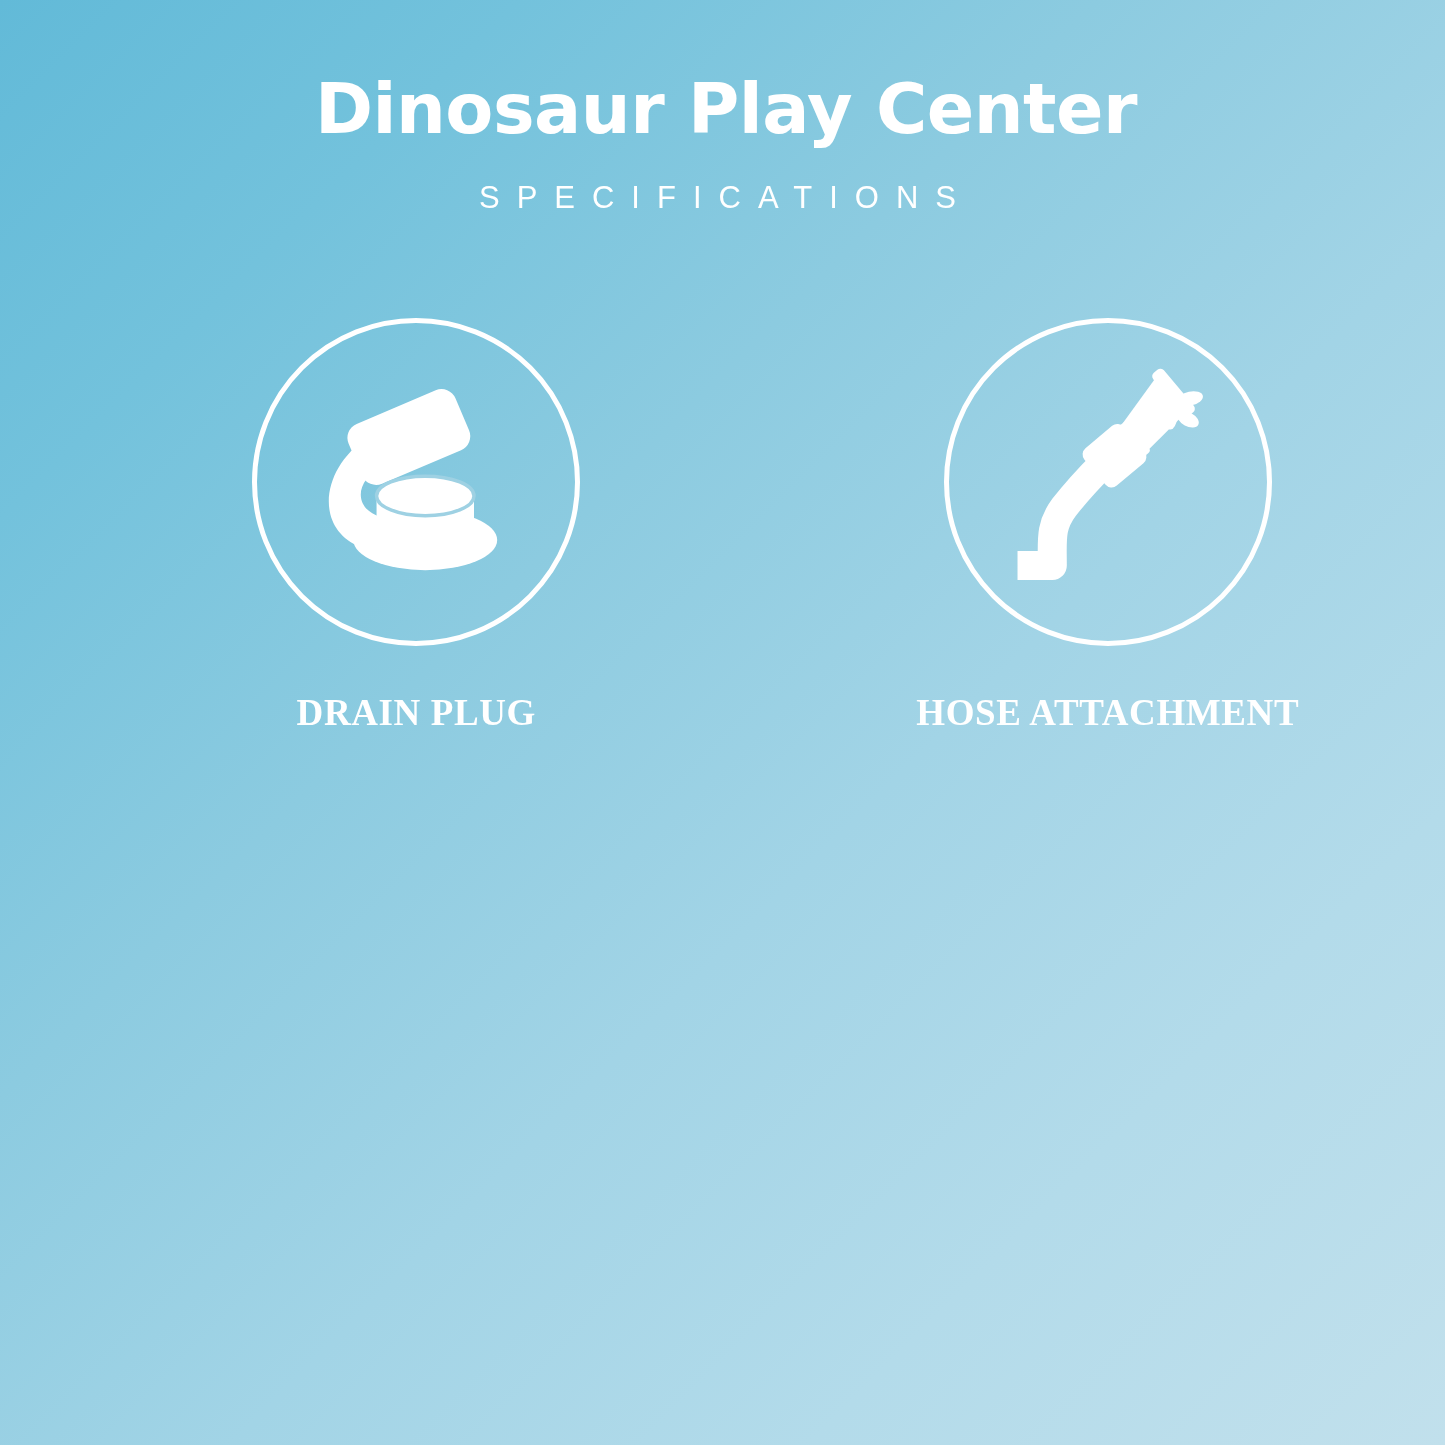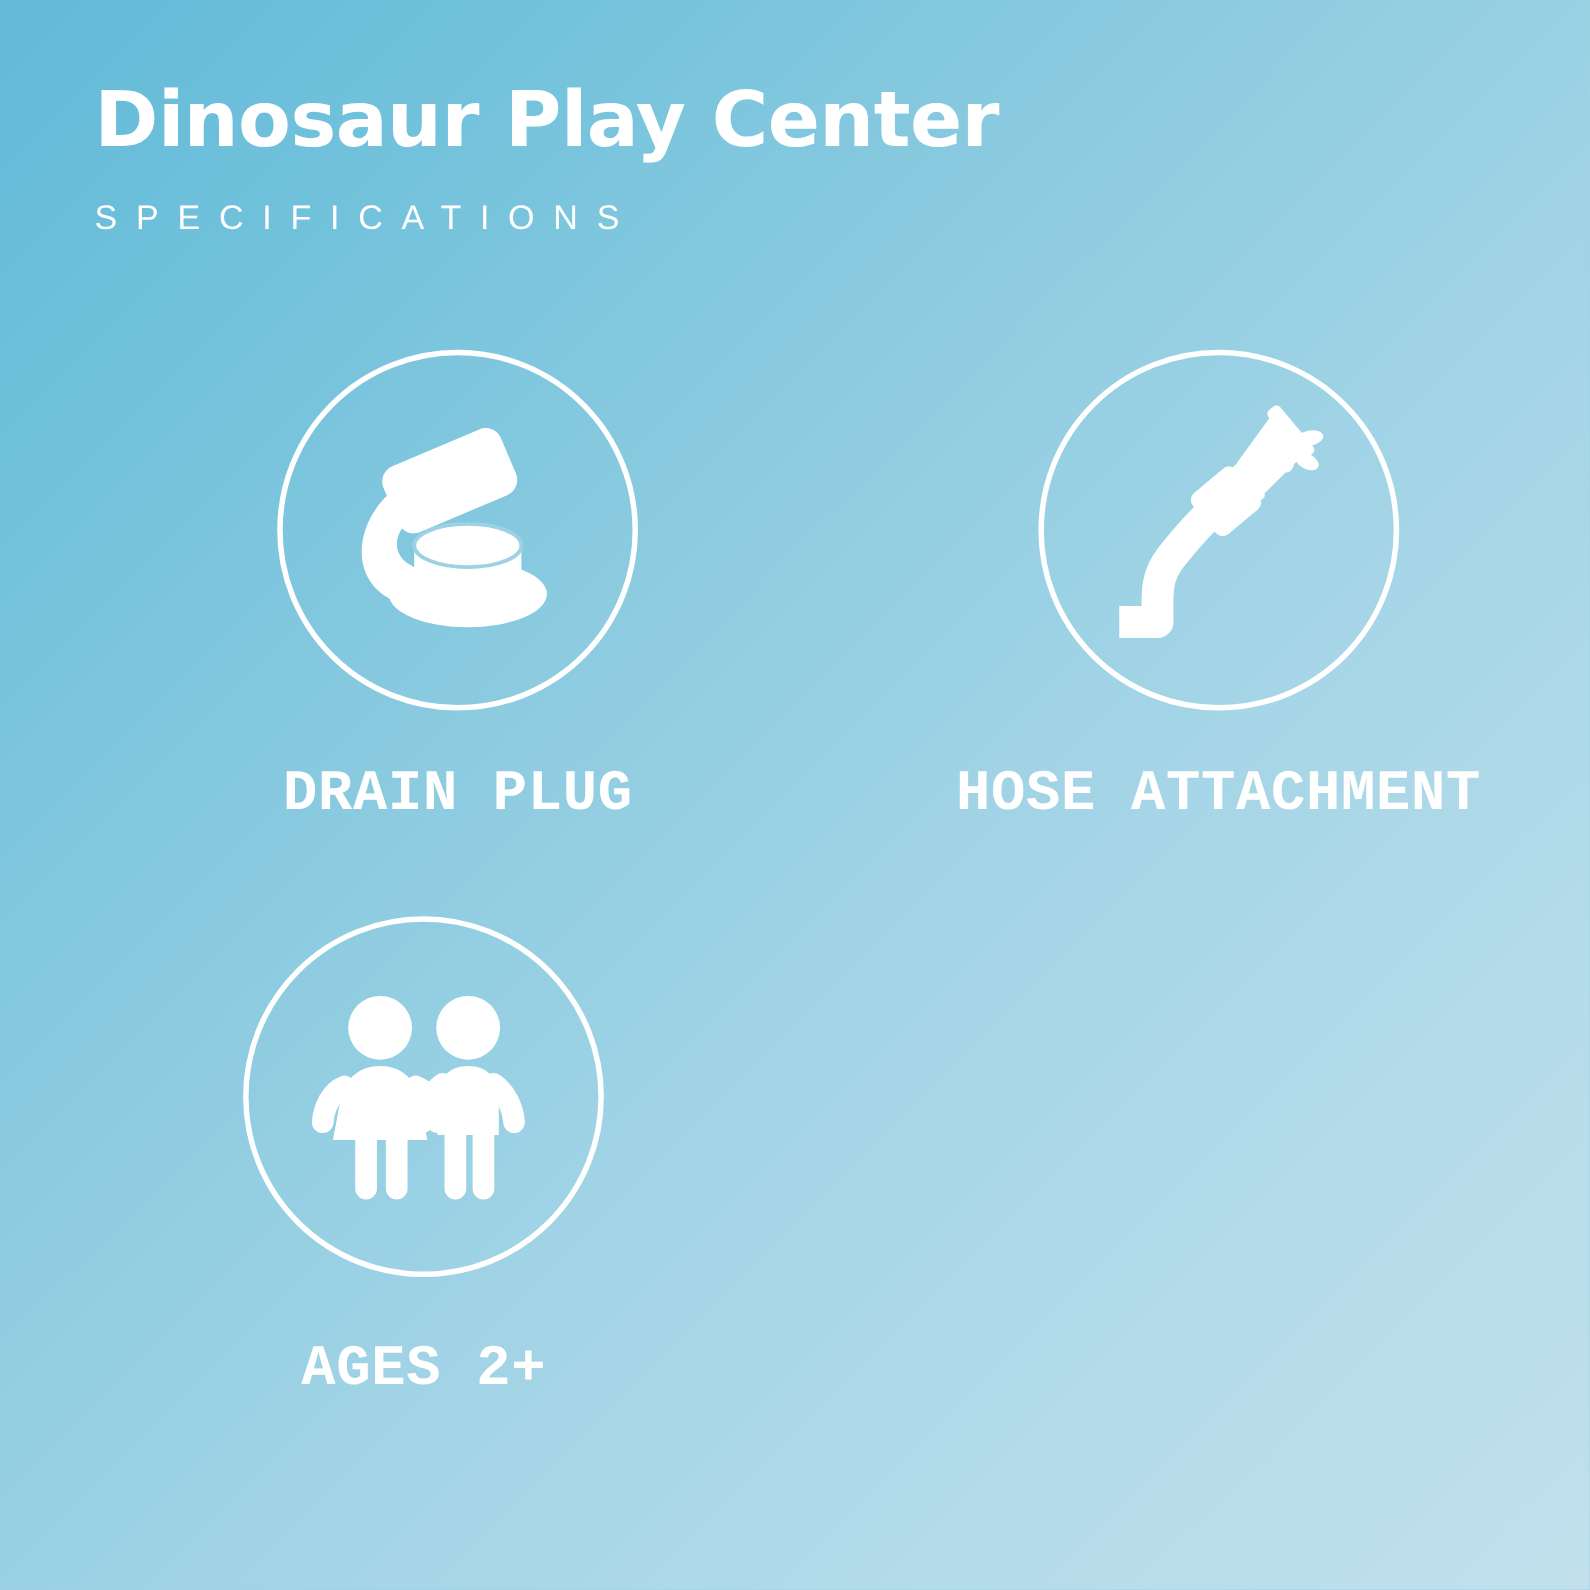--- a/index.html
+++ b/index.html
@@ -30,20 +30,21 @@
         #c1e0ec 100%);
     overflow: hidden;
   }
 
   
   .header {
     position: absolute;
     left: 86px;
     top: 74px;
     width: 1280px;
+    text-align: center;
   }
   .title {
     margin: 0;
     color: #ffffff;
     font-family: "DejaVu Sans", sans-serif;
     font-size: 70px;
     font-weight: bold;
     line-height: 1.0;
     letter-spacing: -0.5px;
     white-space: nowrap;
@@ -97,22 +98,22 @@
     display: block;
     width: 232px;
     height: 232px;
     overflow: visible;
   }
 
   .spec-label {
     margin: 0;
     padding-top: 44px;
     color: #ffffff;
-    font-family: Liberation Mono, monospace;
-    font-size: 52px;
+    font-family: Liberation Serif, serif;
+    font-size: 37px;
     font-weight: bold;
     letter-spacing: 0.6px;
     line-height: 1.22;
     text-align: center;
     max-width: 500px;
   }
   .spec-label .line { display: block; }
 
   
   .row-bottom .spec-label { padding-top: 52px; }
@@ -176,54 +177,15 @@
             <ellipse cx="3" cy="18" rx="4" ry="7" transform="rotate(18 3 18)"></ellipse>
           </g>
         </svg>
       </div>
       <p class="spec-label">
         <span class="line">HOSE ATTACHMENT</span>
       </p>
     </div>
 
 
-    <div class="spec-cell col-right row-bottom">
-      <div class="icon-circle">
-        <svg viewBox="0 0 200 200">
-
-          <circle cx="66" cy="46" r="25" fill="#ffffff"></circle>
-
-          <path d="M66 76
-                   C 82 76, 94 86, 97 102
-                   L 103 134
-                   L 29 134
-                   L 35 102
-                   C 38 86, 50 76, 66 76 Z" fill="#ffffff"></path>
-
-          <path d="M38 92 C 28 96, 22 108, 21 120" fill="none" stroke="#ffffff" stroke-width="17" stroke-linecap="round"></path>
-          <path d="M94 92 C 104 96, 110 108, 111 120" fill="none" stroke="#ffffff" stroke-width="17" stroke-linecap="round"></path>
-
-          <path d="M55 134 L 55 172" fill="none" stroke="#ffffff" stroke-width="17" stroke-linecap="round"></path>
-          <path d="M79 134 L 79 172" fill="none" stroke="#ffffff" stroke-width="17" stroke-linecap="round"></path>
-
-          <circle cx="135" cy="46" r="25" fill="#ffffff"></circle>
-
-          <path d="M135 76
-                   C 150 76, 159 86, 159 100
-                   L 159 130
-                   L 111 130
-                   L 111 100
-                   C 111 86, 120 76, 135 76 Z" fill="#ffffff"></path>
-
-          <path d="M115 90 C 106 96, 100 108, 99 120" fill="none" stroke="#ffffff" stroke-width="17" stroke-linecap="round"></path>
-          <path d="M155 90 C 164 96, 170 108, 171 120" fill="none" stroke="#ffffff" stroke-width="17" stroke-linecap="round"></path>
-
-          <path d="M125 130 L 125 172" fill="none" stroke="#ffffff" stroke-width="17" stroke-linecap="round"></path>
-          <path d="M147 130 L 147 172" fill="none" stroke="#ffffff" stroke-width="17" stroke-linecap="round"></path>
-        </svg>
-      </div>
-      <p class="spec-label">
-        <span class="line">AGES 2+</span>
-      </p>
-    </div>
 
   </div>
 </div>
 
 </body></html>

